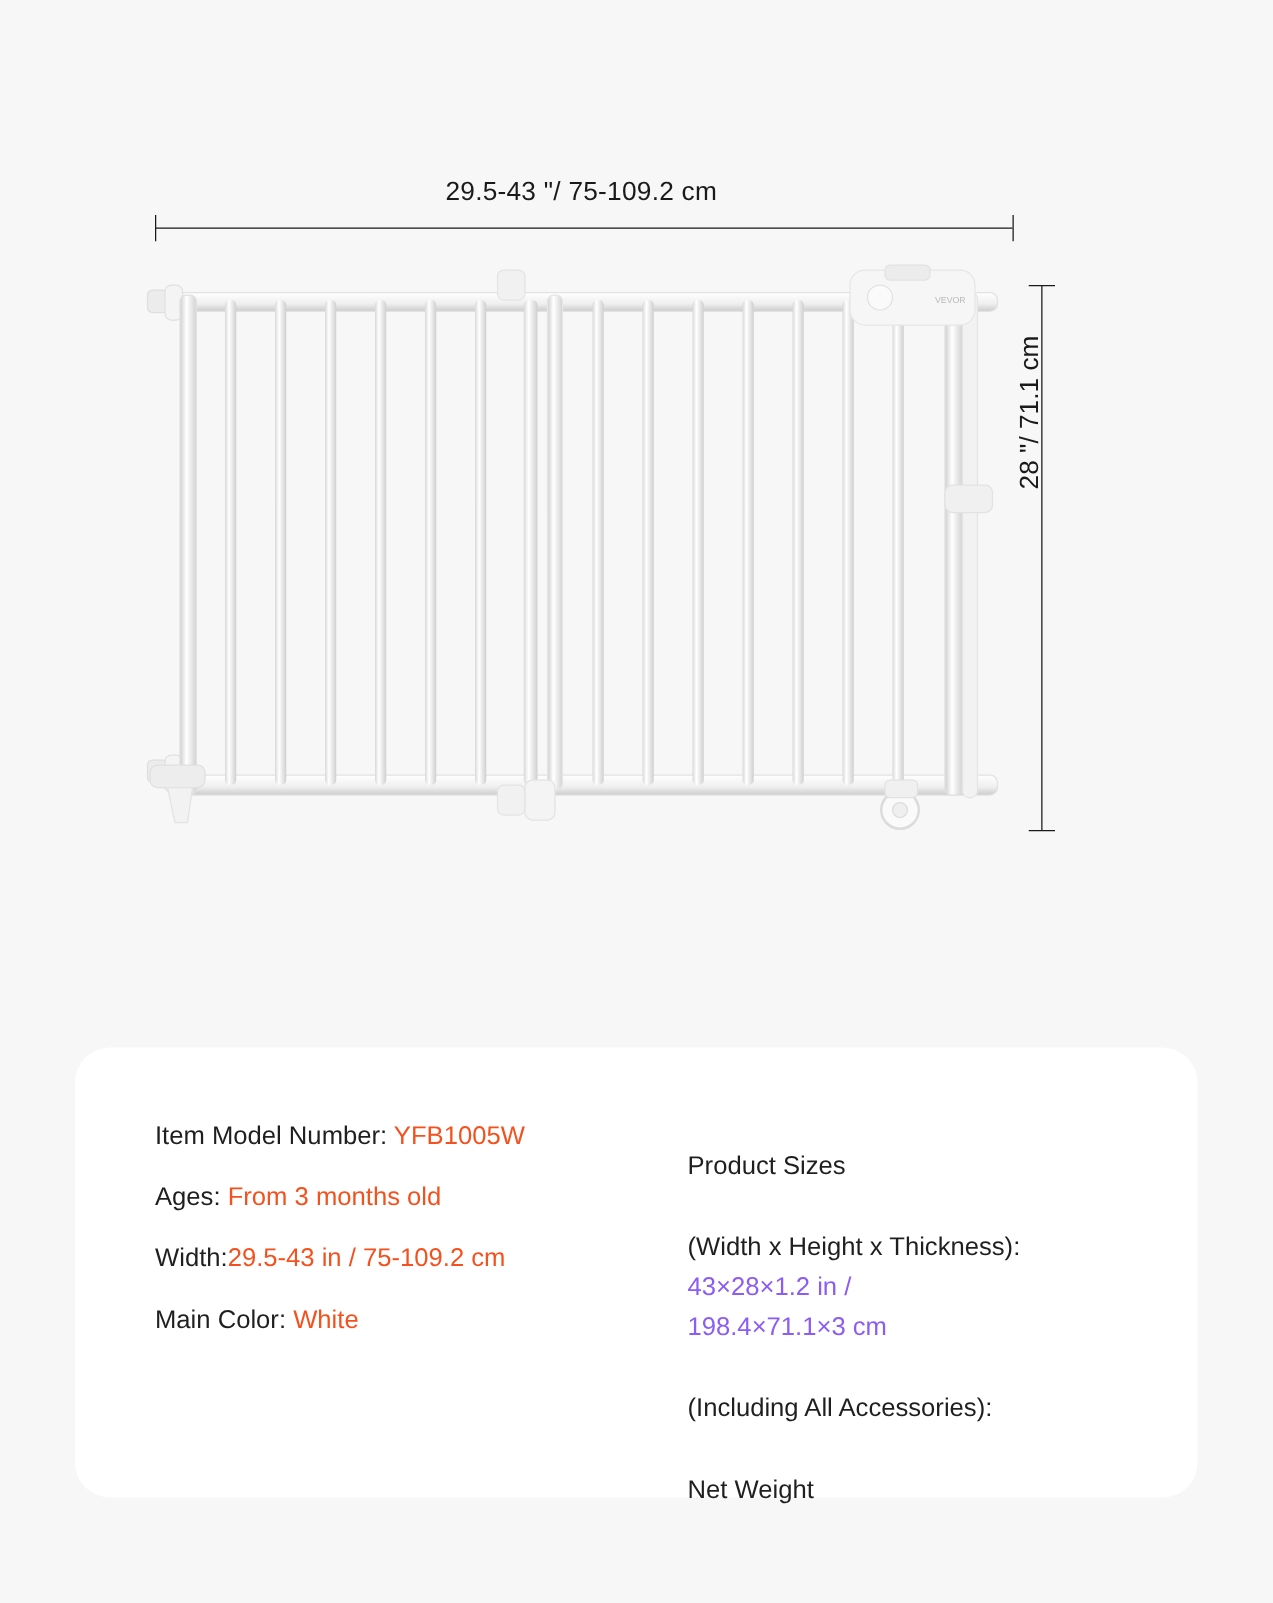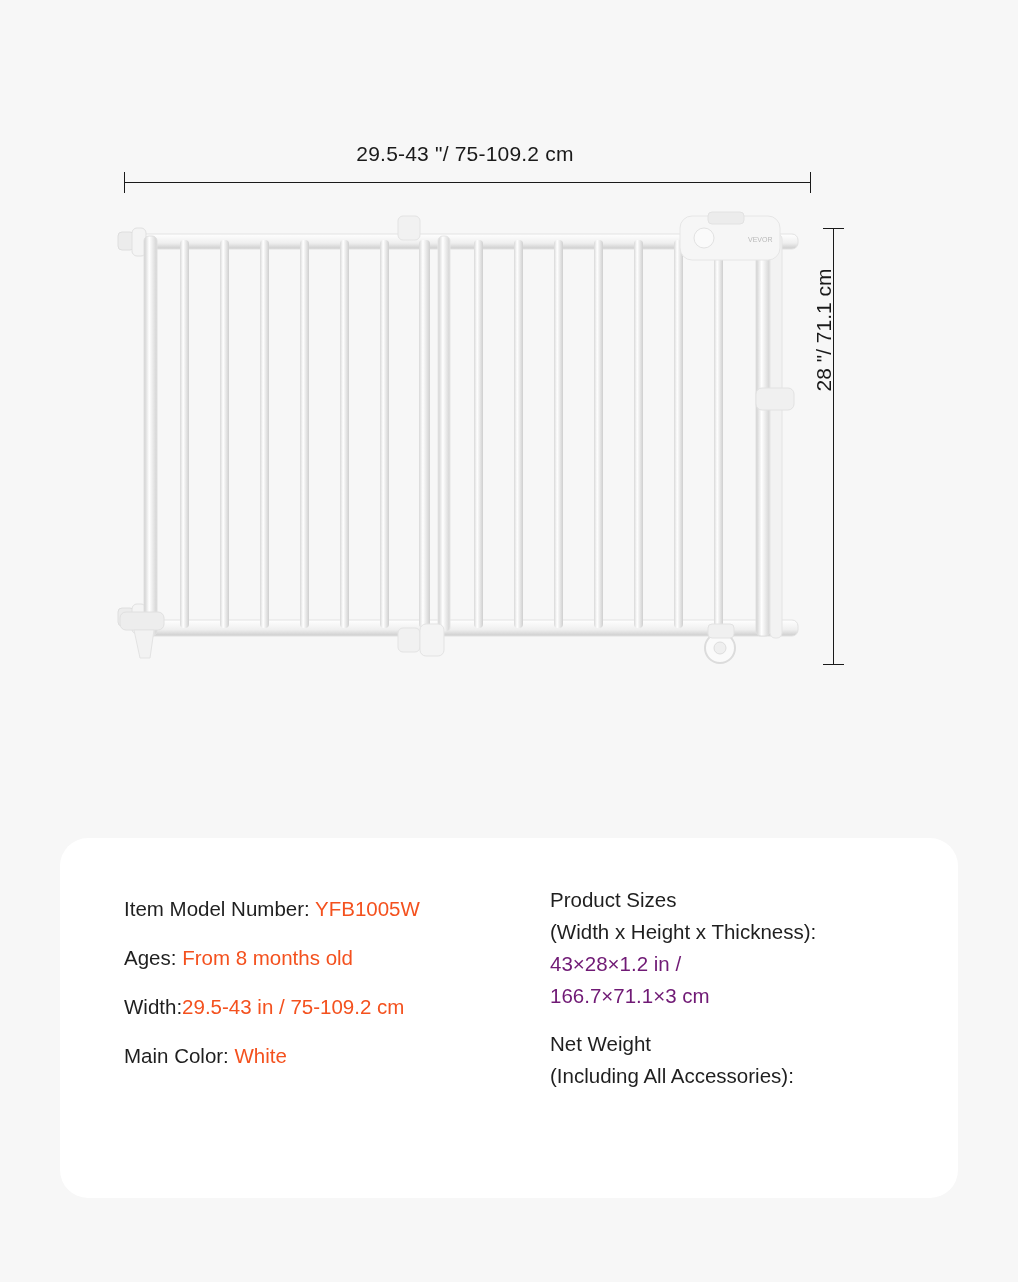--- a/index.html
+++ b/index.html
@@ -128,25 +128,26 @@
   }
   .spec-val { color: #f4511e; }
 
   .spec-block {
     margin-bottom: 16px;
   }
   .spec-block .spec-title {
     font-size: 20.5px;
     line-height: 32px;
     color: #1f1f1f;
+    margin-top: 33px;
   }
   .spec-block .spec-body {
     font-size: 20.5px;
     line-height: 32px;
-    color: #701a75;
+    color: #8b5cf6;
   }
 </style>
 </head>
 <body>
 
 <div class="diagram">
 
   <div class="width-label">29.5-43 "/ 75-109.2 cm</div>
   <div class="dim-h"></div>
   <div class="dim-h-tick-l"></div>
@@ -230,36 +231,36 @@
   </div>
 </div>
 
 <div class="spec-card">
   <div class="spec-cols">
     <div class="spec-col-left">
       <div class="spec-line">
         <span>Item Model Number: </span><span class="spec-val">YFB1005W</span>
       </div>
       <div class="spec-line">
-        <span>Ages: </span><span class="spec-val">From 8 months old</span>
+        <span>Ages: </span><span class="spec-val">From 3 months old</span>
       </div>
       <div class="spec-line">
         <span>Width:</span><span class="spec-val">29.5-43 in / 75-109.2 cm</span>
       </div>
       <div class="spec-line">
         <span>Main Color: </span><span class="spec-val">White</span>
       </div>
     </div>
 
     <div class="spec-col-right">
       <div class="spec-block">
         <div class="spec-title">Product Sizes</div>
         <div class="spec-title">(Width x Height x Thickness):</div>
         <div class="spec-body">43×28×1.2 in /</div>
-        <div class="spec-body">166.7×71.1×3 cm</div>
+        <div class="spec-body">198.4×71.1×3 cm</div>
       </div>
       <div class="spec-block">
+        <div class="spec-title">(Including All Accessories):</div>
         <div class="spec-title">Net Weight</div>
-        <div class="spec-title">(Including All Accessories):</div>
       </div>
     </div>
   </div>
 </div>
 
 </body></html>

